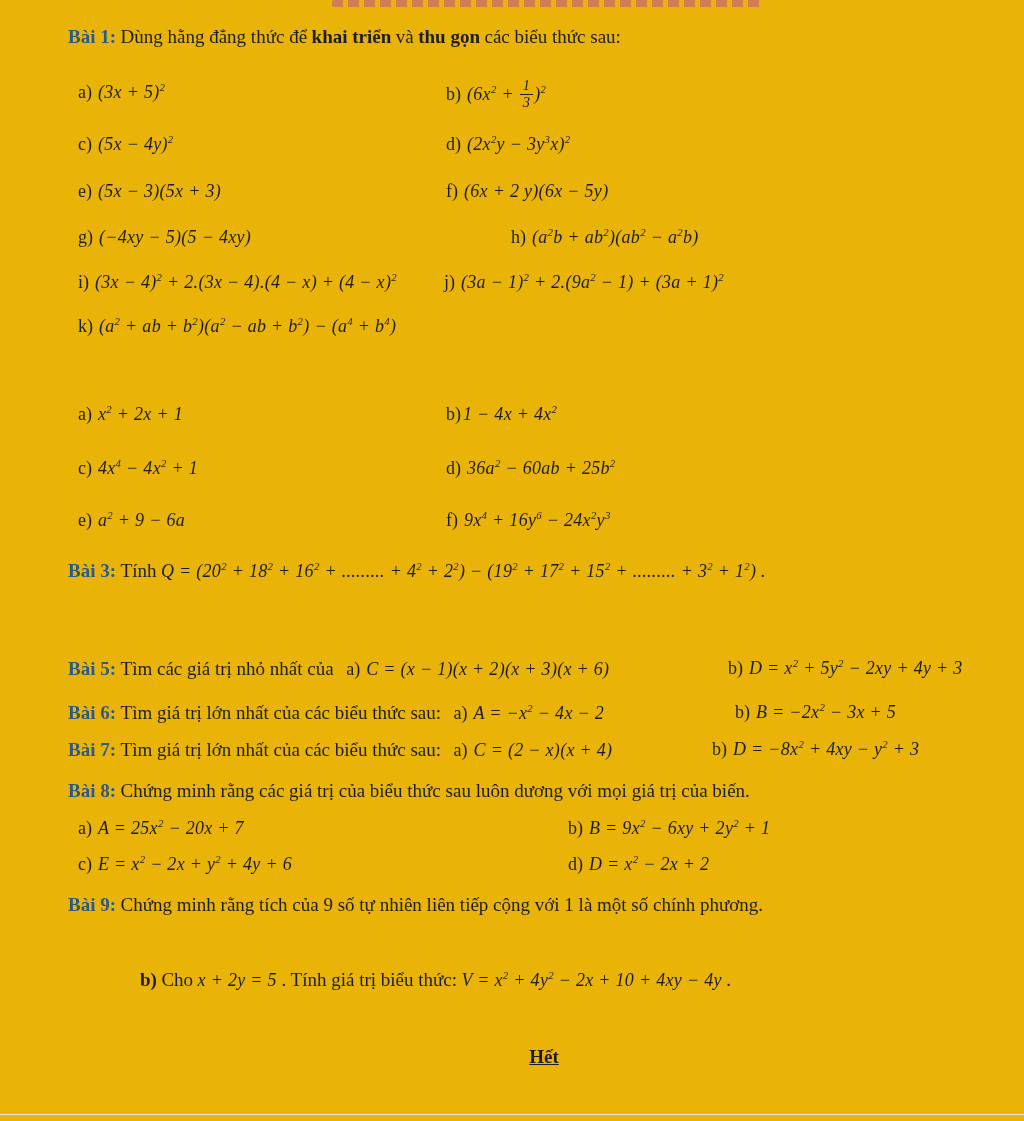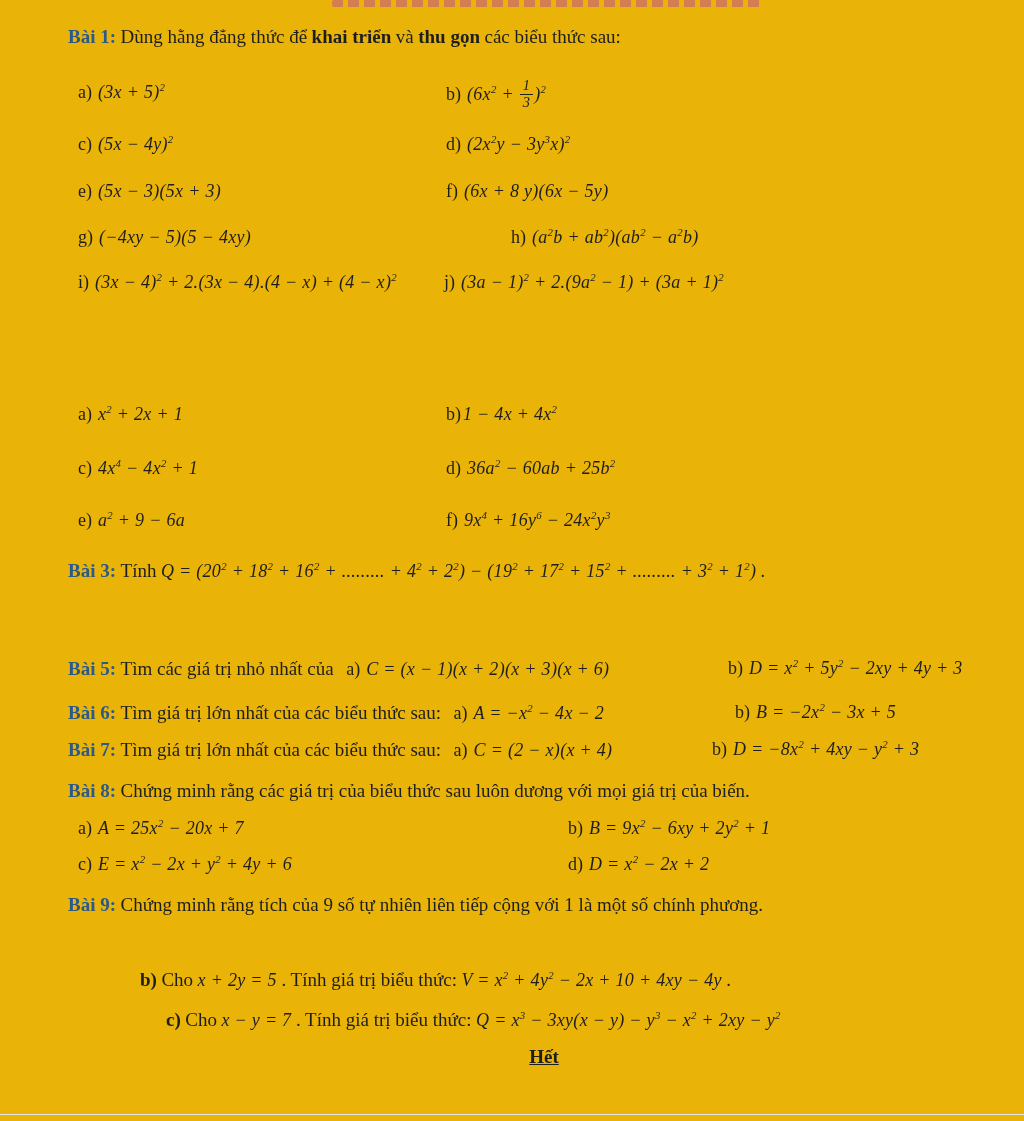--- a/index.html
+++ b/index.html
@@ -59,37 +59,40 @@
     <span class="ikey">c)</span><span class="math">(5x − 4y)<sup>2</sup></span>
   </div>
   <div class="item" style="left:438px; top:134px">
     <span class="ikey">d)</span><span class="math">(2x<sup>2</sup>y − 3y<sup>3</sup>x)<sup>2</sup></span>
   </div>
 
   <div class="item" style="left:70px; top:181px">
     <span class="ikey">e)</span><span class="math">(5x − 3)(5x + 3)</span>
   </div>
   <div class="item" style="left:438px; top:181px">
-    <span class="ikey">f)</span><span class="math">(6x + 8 y)(6x − 5y)</span>
+    <span class="ikey">f)</span><span class="math">(6x + 2 y)(6x − 5y)</span>
   </div>
 
   <div class="item" style="left:70px; top:227px">
     <span class="ikey">g)</span><span class="math">(−4xy − 5)(5 − 4xy)</span>
   </div>
   <div class="item" style="left:503px; top:227px">
     <span class="ikey">h)</span><span class="math">(a<sup>2</sup>b + ab<sup>2</sup>)(ab<sup>2</sup> − a<sup>2</sup>b)</span>
   </div>
 
   <div class="item" style="left:70px; top:272px">
     <span class="ikey">i)</span><span class="math">(3x − 4)<sup>2</sup> + 2.(3x − 4).(4 − x) + (4 − x)<sup>2</sup></span>
   </div>
   <div class="item" style="left:436px; top:272px">
     <span class="ikey">j)</span><span class="math">(3a − 1)<sup>2</sup> + 2.(9a<sup>2</sup> − 1) + (3a + 1)<sup>2</sup></span>
   </div>
 
+  <div class="item" style="left:70px; top:316px">
+    <span class="ikey">k)</span><span class="math">(a<sup>2</sup> + ab + b<sup>2</sup>)(a<sup>2</sup> − ab + b<sup>2</sup>) − (a<sup>4</sup> + b<sup>4</sup>)</span>
+  </div>
 
 
   <div class="item" style="left:70px; top:404px">
     <span class="ikey">a)</span><span class="math">x<sup>2</sup> + 2x + 1</span>
   </div>
   <div class="item" style="left:438px; top:404px">
     <span class="ikey" style="margin-right:2px">b)</span><span class="math">1 − 4x + 4x<sup>2</sup></span>
   </div>
 
   <div class="item" style="left:70px; top:458px">
@@ -166,24 +169,17 @@
 
   <div class="line" style="top:969px; left:140px">
     <span class="txt bold">b)</span>
     <span class="txt">Cho</span>
     <span class="math">x + 2y = 5</span>
     <span class="txt">. Tính giá trị biểu thức:</span>
     <span class="math">V = x<sup>2</sup> + 4y<sup>2</sup> − 2x + 10 + 4xy − 4y</span>
     <span class="txt">.</span>
   </div>
 
-  <div class="line" style="top:1009px; left:166px">
-    <span class="txt bold">c)</span>
-    <span class="txt">Cho</span>
-    <span class="math">x − y = 7</span>
-    <span class="txt">. Tính giá trị biểu thức:</span>
-    <span class="math">Q = x<sup>3</sup> − 3xy(x − y) − y<sup>3</sup> − x<sup>2</sup> + 2xy − y<sup>2</sup></span>
-  </div>
 
   <div class="het">Hết</div>
 
   <div class="bottom-divider"></div>
 </div>
 
 </body></html>

